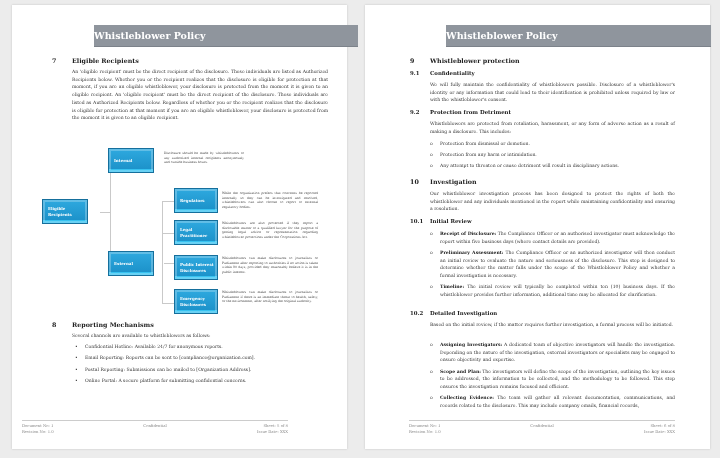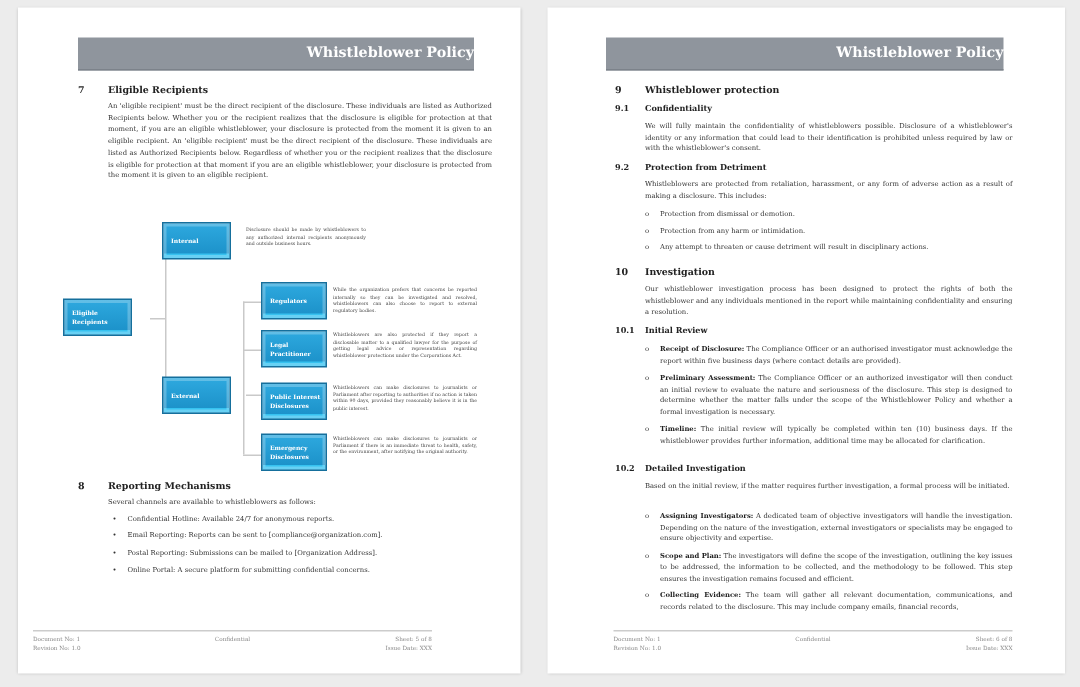--- a/index.html
+++ b/index.html
@@ -1,20 +1,20 @@
 <!DOCTYPE html>
 <html><head>
 <meta charset="utf-8">
 <style>
   html,body{margin:0;padding:0;}
   body{width:720px;height:458px;background:#ececec;position:relative;overflow:hidden;font-family:"DejaVu Serif",serif;color:#333;}
   .page{position:absolute;top:5px;width:335px;height:444px;background:#fff;box-shadow:0 0 2px rgba(0,0,0,0.18);}
   #page1{left:12px;}
   #page2{left:365px;width:345px;}
-  .hdr{position:absolute;top:20px;height:21px;background:#8f959d;border-bottom:1px solid #7c828a;color:#fff;font-weight:bold;font-size:9.5px;text-align:right;line-height:21px;font-family:"DejaVu Serif",serif;}
+  .hdr{position:absolute;top:20px;height:21px;background:#8f959d;border-bottom:1px solid #7c828a;color:#fff;font-weight:bold;font-size:9.5px;text-align:left;line-height:21px;font-family:"DejaVu Serif",serif;margin-left:42px;}
   #page1 .hdr{left:40px;width:264px;}
   #page2 .hdr{left:39px;width:265px;}
   .h1{position:absolute;font-weight:bold;font-size:6.3px;color:#222;}
   .h1 .num{position:absolute;left:0;}
   .h1 .ttl{position:absolute;white-space:nowrap;}
   .h2{position:absolute;font-weight:bold;font-size:5.4px;color:#222;}
   .h2 .num{position:absolute;left:0;}
   .h2 .ttl{position:absolute;white-space:nowrap;}
   .para{position:absolute;font-size:4.55px;line-height:7.7px;text-align:justify;color:#333;}
   .bullets{position:absolute;list-style:none;margin:0;padding:0;font-size:4.55px;color:#333;}

